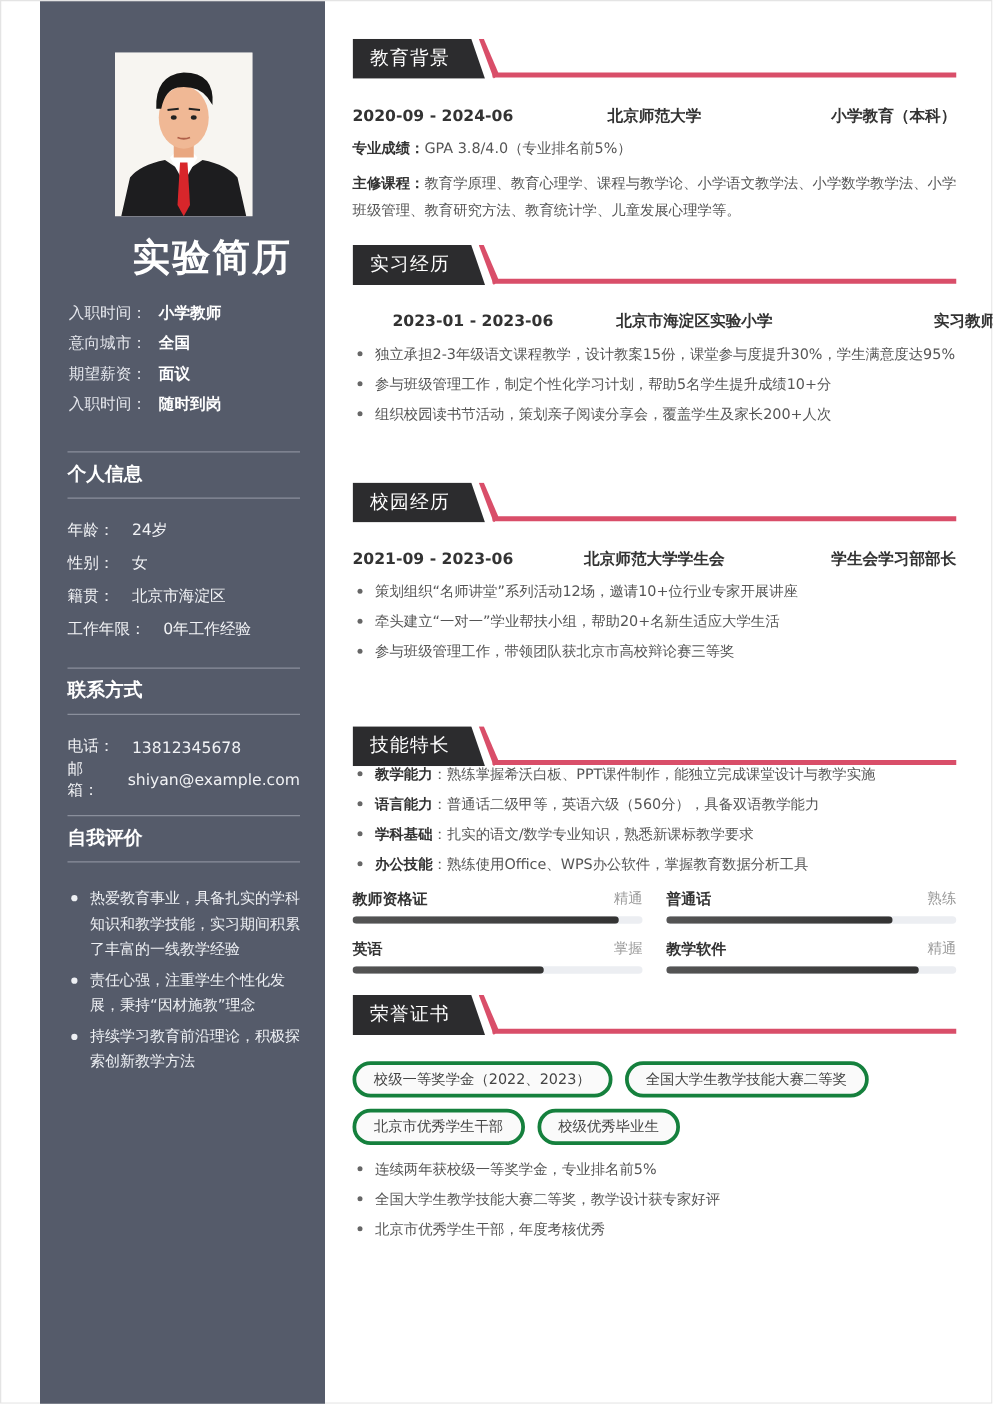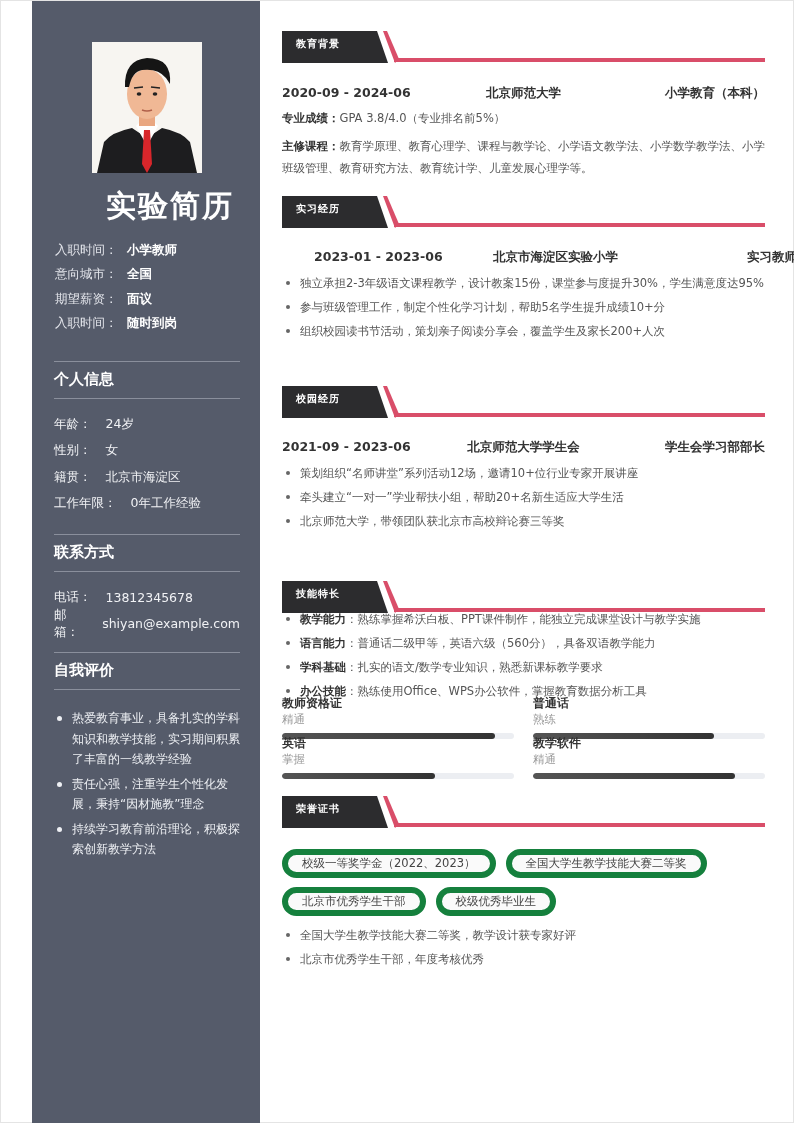--- a/index.html
+++ b/index.html
@@ -20,39 +20,39 @@
   .side-sec .rows { padding-top: 12px; font-size: 12.5px; }
   .side-sec .row { display: flex; height: 26.5px; align-items: center; color: #f1f2f5; }
   .side-sec .row .lbl { color: #f1f2f5; margin-right: 14px; }
   .eval-list { list-style: none; padding-top: 18px; font-size: 12px; line-height: 20.5px; color: #eef0f4; }
   .eval-list li { position: relative; padding-left: 18px; margin-bottom: 4px; }
   .eval-list li::before { content: ""; position: absolute; left: 3px; top: 8px; width: 5px; height: 5px; border-radius: 50%; background: #eef0f4; }
 
   .main { position: absolute; left: 281px; top: 0; width: 483px; }
   .sec-head { position: absolute; left: 0; width: 483px; height: 32px; }
   .sec-head .tag { position: absolute; left: 0; top: 0; height: 32px; width: 112px; background: #2c2c2e; clip-path: polygon(0 0, 95px 0, 106px 32px, 0 32px); }
-  .sec-head .tag span { position: absolute; left: 14px; top: 6px; font-size: 10px; font-weight: bold; color: #fff; letter-spacing: 1px; }
+  .sec-head .tag span { position: absolute; left: 14px; top: 6px; font-size: 15px; font-weight: normal; color: #fff; letter-spacing: 1px; }
   .sec-head .slash { position: absolute; left: 101px; top: 0; width: 16px; height: 32px; background: #d94e69; clip-path: polygon(0 0, 4px 0, 16px 28px, 12px 32px); }
   .sec-head .line { position: absolute; left: 112px; top: 27px; width: 371px; height: 4px; background: #d94e69; }
   .entry-head { position: absolute; left: 0; width: 483px; display: flex; justify-content: space-between; font-size: 12.5px; font-weight: bold; color: #333; }
   .entry-head .c { position: absolute; left: 0; right: 0; text-align: center; pointer-events: none; }
   .txt { position: absolute; left: 0; width: 483px; font-size: 11.5px; color: #555; line-height: 21px; }
   .txt b { color: #333; }
   ul.bul { list-style: none; position: absolute; left: 0; width: 483px; font-size: 11.5px; color: #555; line-height: 20px; }
   ul.bul li { position: relative; padding-left: 18px; margin-bottom: 4px; }
   ul.bul li::before { content: ""; position: absolute; left: 4px; top: 8px; width: 4px; height: 4px; border-radius: 50%; background: #666; }
   ul.bul li b { color: #333; }
   .skills { position: absolute; left: 0; top: 710px; width: 483px; display: grid; grid-template-columns: 232px 232px; column-gap: 19px; row-gap: 12px; }
-  .skill .top { display: flex; justify-content: flex-end; font-size: 12px; height: 16px; flex-direction: column; }
+  .skill .top { display: flex; justify-content: space-between; font-size: 12px; height: 16px; }
   .skill .top .n { font-weight: bold; color: #333; }
   .skill .top .l { color: #999; font-size: 11.5px; }
   .skill .bar { margin-top: 6px; height: 6px; background: #eceef2; border-radius: 3px; overflow: hidden; }
   .skill .bar .fill { height: 100%; background: linear-gradient(90deg, #555 0%, #333 100%); border-radius: 3px; }
   .chips { position: absolute; left: 0; top: 848px; width: 483px; display: flex; flex-wrap: wrap; gap: 9px 10px; }
-  .chip { border: 6px solid #15803d; border-radius: 15px; height: 29px; padding: 0 14px; font-size: 11.5px; color: #444; display: flex; align-items: center; background: #fafafa; }
+  .chip { border: 3px solid #15803d; border-radius: 15px; height: 29px; padding: 0 14px; font-size: 11.5px; color: #444; display: flex; align-items: center; background: #fafafa; }
 </style>
 </head>
 <body>
 
 <div class="page">
 
   <aside class="sidebar">
     <div class="photo">
       <svg viewBox="0 0 110 131">
         <rect width="110" height="131" fill="#f7f5f1"></rect>
@@ -185,21 +185,21 @@
       <div class="line"></div>
     </div>
     <div class="entry-head" style="top:438px;">
       <span>2021-09 - 2023-06</span>
       <span class="c">北京师范大学学生会</span>
       <span>学生会学习部部长</span>
     </div>
     <ul class="bul" style="top:462px;">
       <li>策划组织“名师讲堂”系列活动12场，邀请10+位行业专家开展讲座</li>
       <li>牵头建立“一对一”学业帮扶小组，帮助20+名新生适应大学生活</li>
-      <li>北京师范大学，带领团队获北京市高校辩论赛三等奖</li>
+      <li>参与班级管理工作，带领团队获北京市高校辩论赛三等奖</li>
     </ul>
 
     <div class="sec-head" style="top:556px;margin-top:24px;">
       <div class="tag">
           <span>技能特长</span>
         </div>
       <div class="slash"></div>
       <div class="line"></div>
     </div>
     <ul class="bul" style="top:608px;">
@@ -254,17 +254,18 @@
       <div class="slash"></div>
       <div class="line"></div>
     </div>
     <div class="chips">
       <span class="chip">校级一等奖学金（2022、2023）</span>
       <span class="chip">全国大学生教学技能大赛二等奖</span>
       <span class="chip">北京市优秀学生干部</span>
       <span class="chip">校级优秀毕业生</span>
     </div>
     <ul class="bul" style="top:924px;">
+      <li>连续两年获校级一等奖学金，专业排名前5%</li>
       <li>全国大学生教学技能大赛二等奖，教学设计获专家好评</li>
       <li>北京市优秀学生干部，年度考核优秀</li>
     </ul>
   </main>
 </div>
 
 </body></html>

